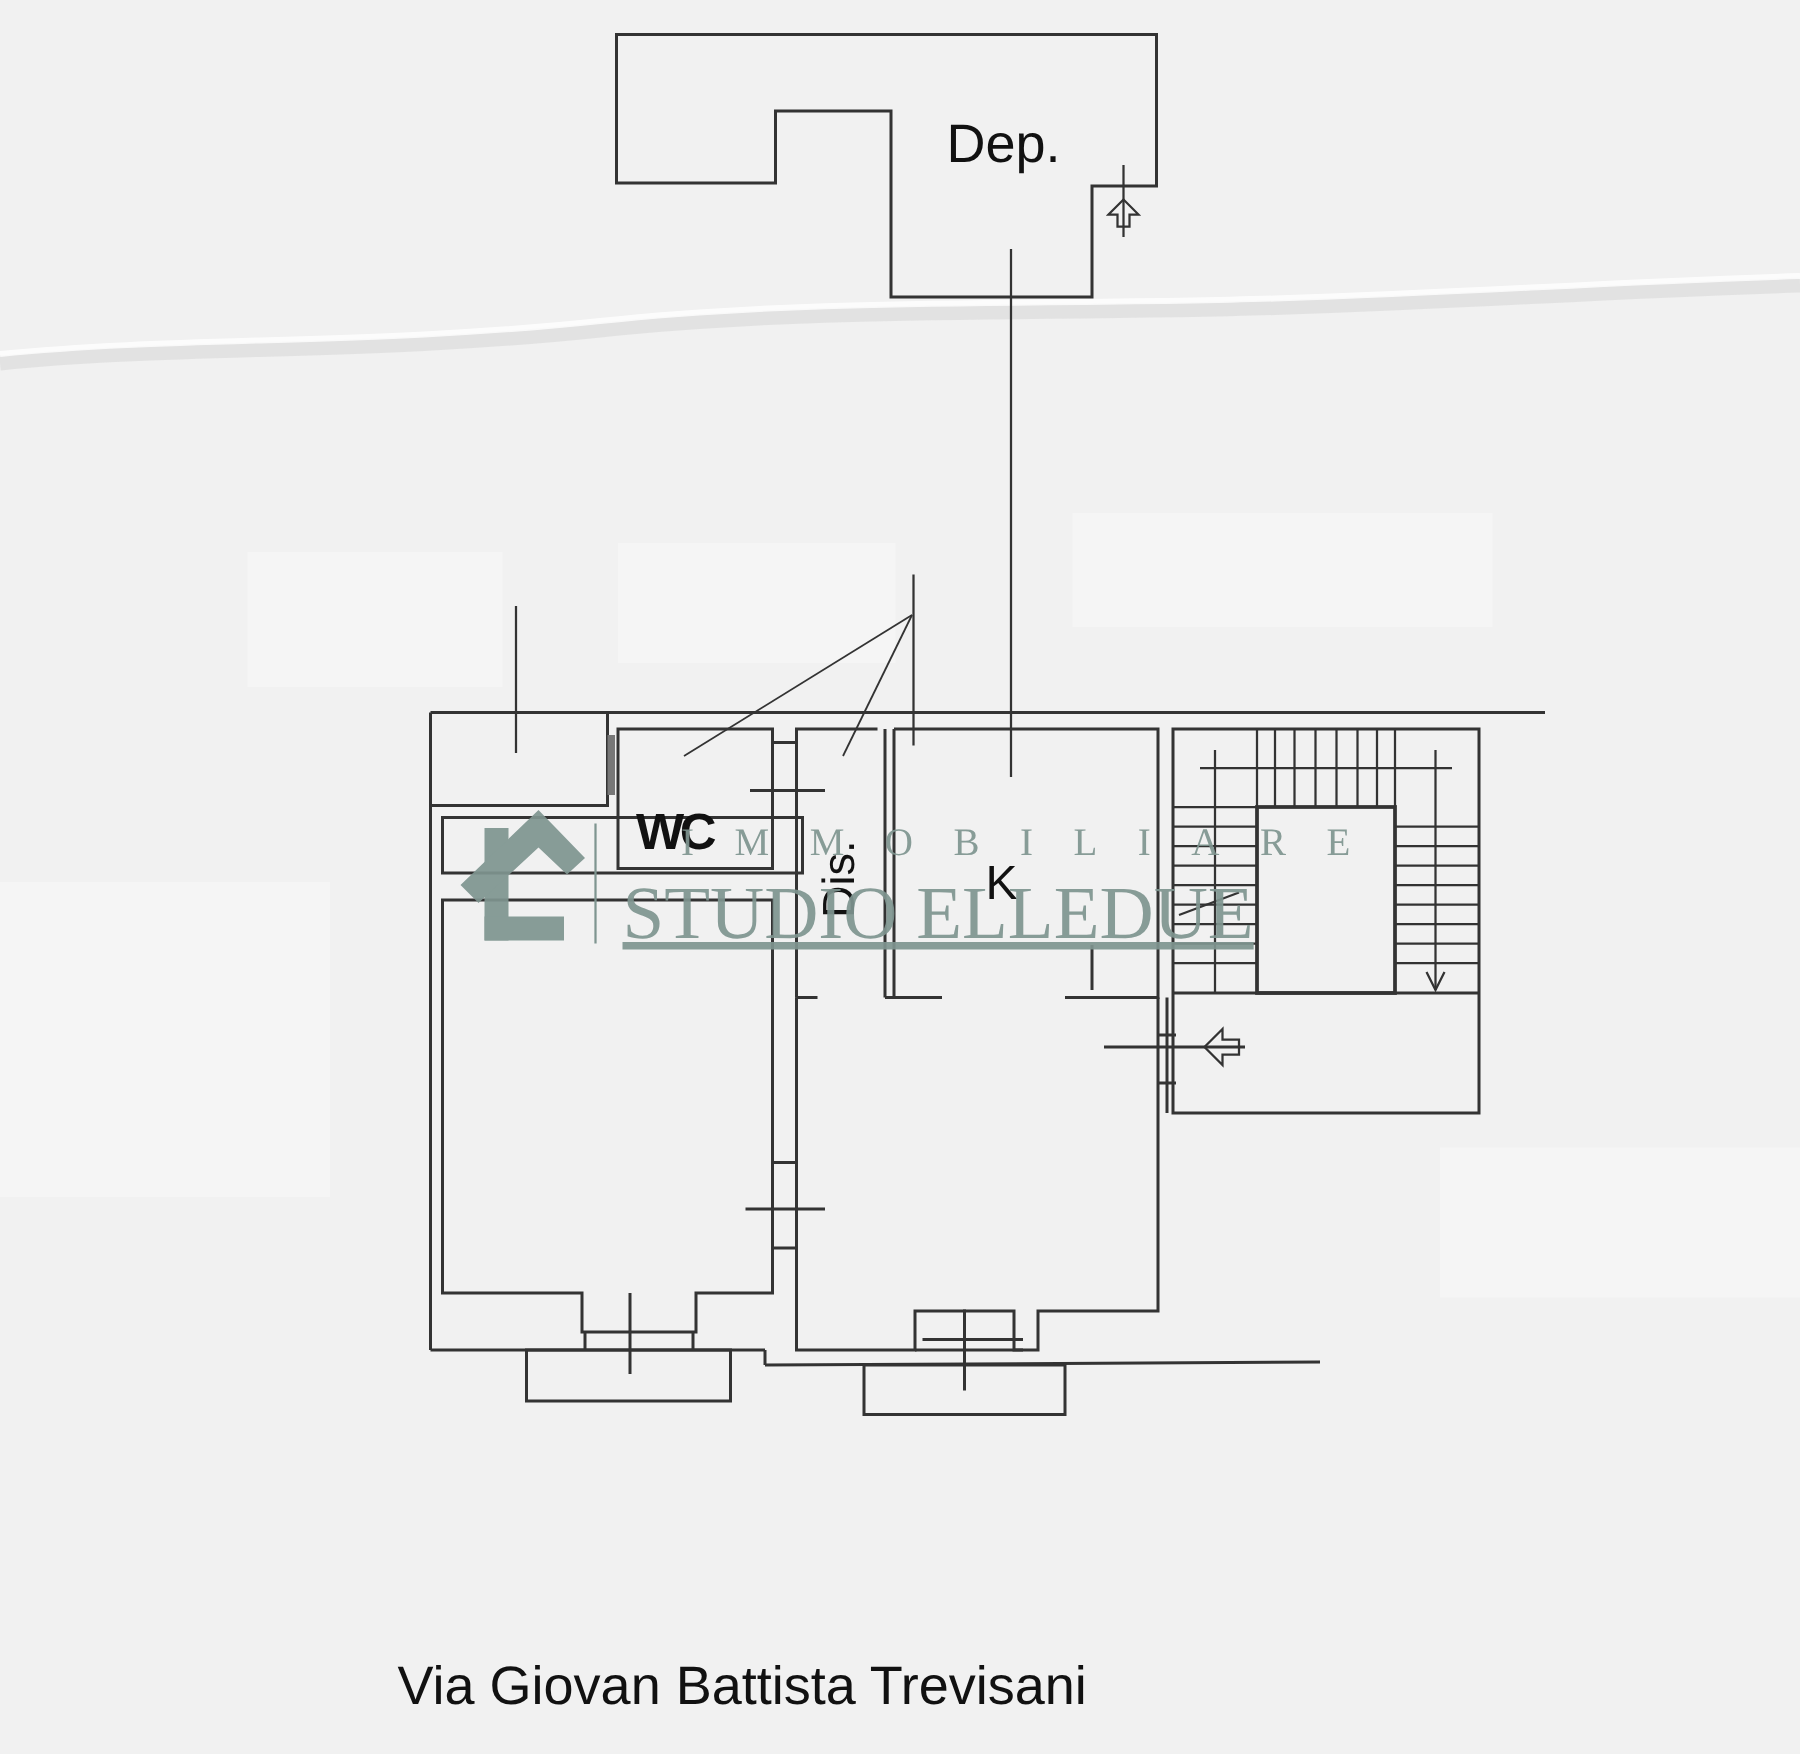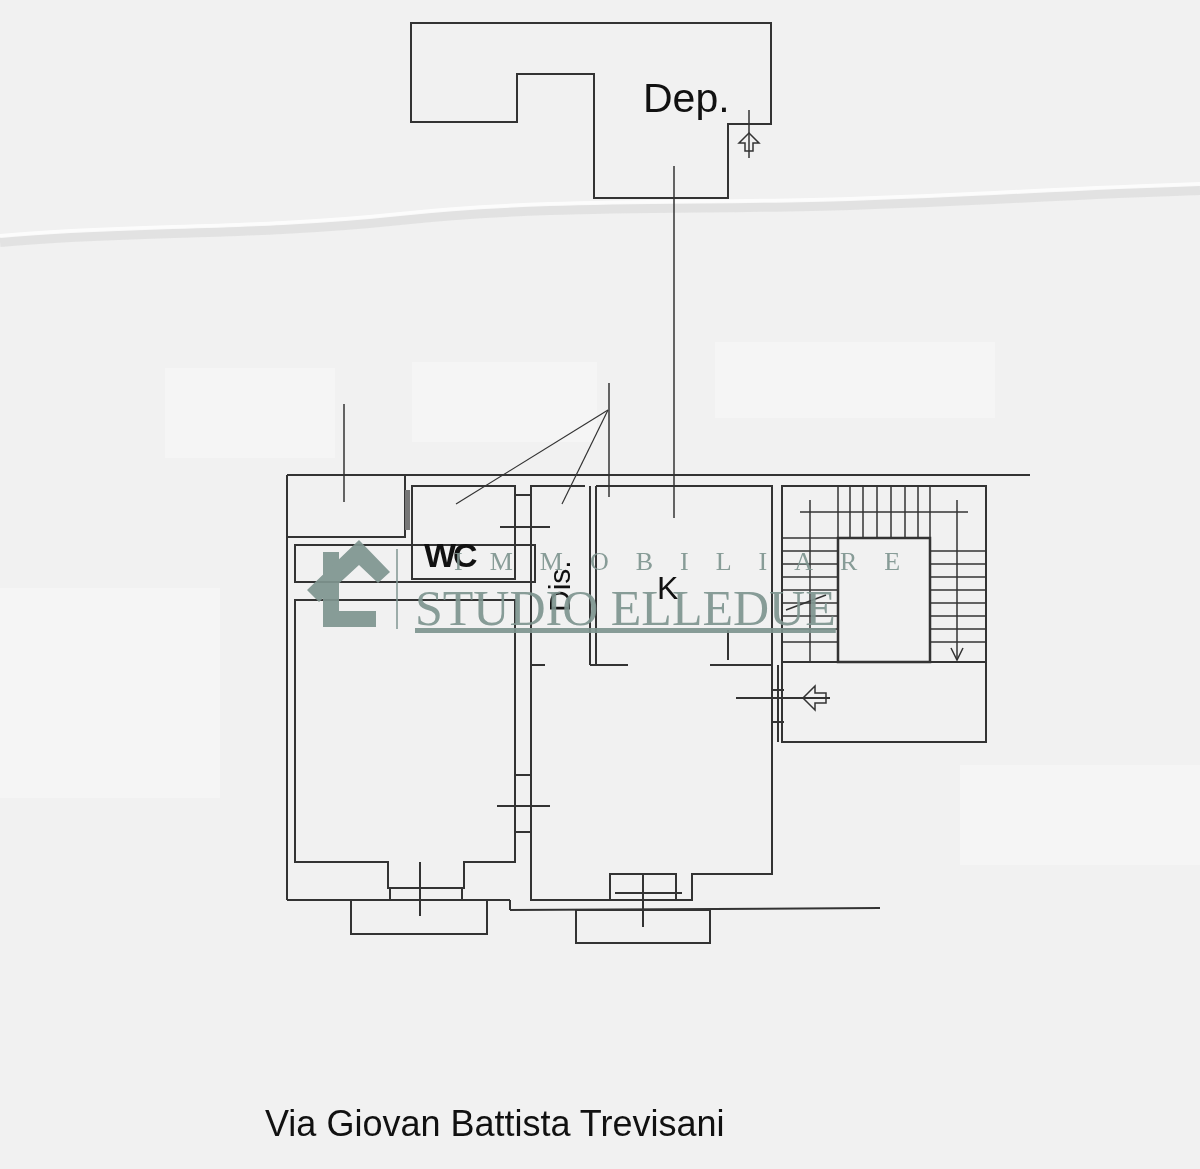--- a/index.html
+++ b/index.html
@@ -138,21 +138,21 @@
   </g>
 
   <g fill="#7f9590" opacity="0.92">
     <rect x="323" y="552" width="16" height="75"></rect>
     <rect x="323" y="611" width="53" height="16"></rect>
     <polygon points="307,590 359,540 390,572 378,583 359,565 319,602"></polygon>
   </g>
   <line x1="397" y1="549" x2="397" y2="629" stroke="#7f9590" stroke-width="1.5"></line>
 </svg>
 
-<div class="label" style="left:631px;top:78px;font-size:41px;margin-left:12px;">Dep.</div>
+<div class="label" style="left:631px;top:78px;font-size:36px;">Dep.</div>
 <div class="label" style="left:424px;top:538px;font-size:34px;letter-spacing:-3px;font-weight:bold;">WC</div>
 <div class="label" style="left:545px;top:612px;font-size:30px;transform:rotate(-90deg);transform-origin:0 0;">Dis.</div>
 <div class="label" style="left:657px;top:572px;font-size:32px;">K</div>
 
 <div class="wm" style="left:414px;top:549px;font-size:26px;letter-spacing:27px;margin-left:40px;">IMMOBILIARE</div>
 <div class="wm" style="left:415px;top:583px;font-size:50px;letter-spacing:0px;text-decoration:underline;">STUDIO ELLEDUE</div>
 
 <div class="label" style="left:265px;top:1106px;font-size:36px;">Via Giovan Battista Trevisani</div>
 
 </body></html>

